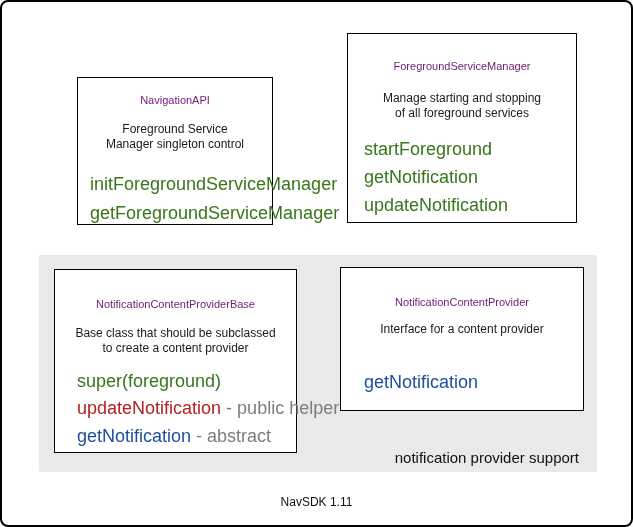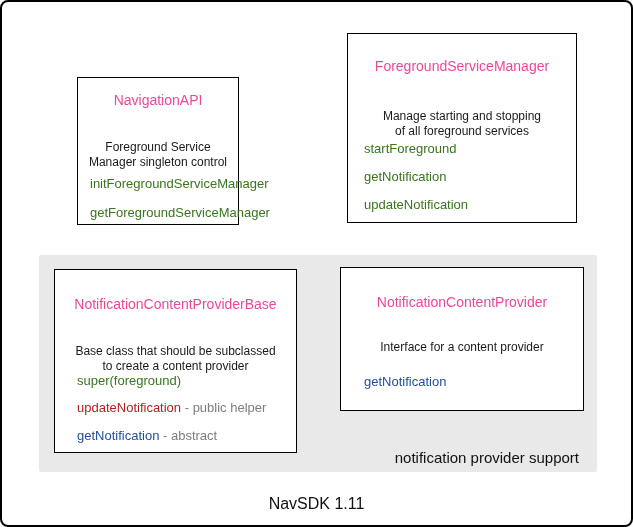--- a/index.html
+++ b/index.html
@@ -7,47 +7,47 @@
     position:relative;width:633px;height:527px;box-sizing:border-box;
     background:#ffffff;border:2px solid #000;border-radius:8px;
     font-family:"Liberation Sans", sans-serif;color:#111;overflow:hidden;
   }
   .cls-box{
     position:absolute;box-sizing:border-box;background:#fff;
     border:1.5px solid #000;
   }
   .cls-title{
     position:absolute;left:0;right:0;text-align:center;
-    font-size:14px;line-height:20px;color:#ec4899;white-space:nowrap;
+    font-size:11px;line-height:20px;color:#701a75;white-space:nowrap;
   }
   .cls-desc{
     position:absolute;left:0;right:0;text-align:center;
-    font-size:12px;line-height:15px;color:#1a1a1a;margin-top:18px;
+    font-size:12px;line-height:15px;color:#1a1a1a;
   }
   .m-row{
-    position:absolute;font-size:13px;line-height:16px;white-space:nowrap;
+    position:absolute;font-size:18px;line-height:16px;white-space:nowrap;
   }
   .m-green{color:#38761d;}
   .m-red{color:#b22222;}
   .m-blue{color:#1f4e9e;}
   .m-note{color:#7d7d7d;margin-top:39px;}
   .group-region{
     position:absolute;left:37px;top:253px;width:558px;height:217px;
     background:#e9e9e9;border-radius:2px;
   }
   .group-label{
     position:absolute;right:18px;bottom:6px;
     font-size:15px;color:#111;white-space:nowrap;margin-top:36px;
   }
   .footer{
     position:absolute;left:0;right:0;top:493px;text-align:center;
-    font-size:16px;color:#111;
+    font-size:12px;color:#111;
   }
   
-  #box-nav{left:75px;top:75px;width:162px;height:148px;}
+  #box-nav{left:75px;top:75px;width:196px;height:148px;}
   #box-fsm{left:345px;top:31px;width:230px;height:190px;}
   #box-ncpb{left:52px;top:267px;width:243px;height:184px;}
   #box-ncp{left:338px;top:265px;width:244px;height:144px;}
 </style>
 </head>
 <body>
 
 <div class="frame">
 
   <div class="cls-box" id="box-nav">

